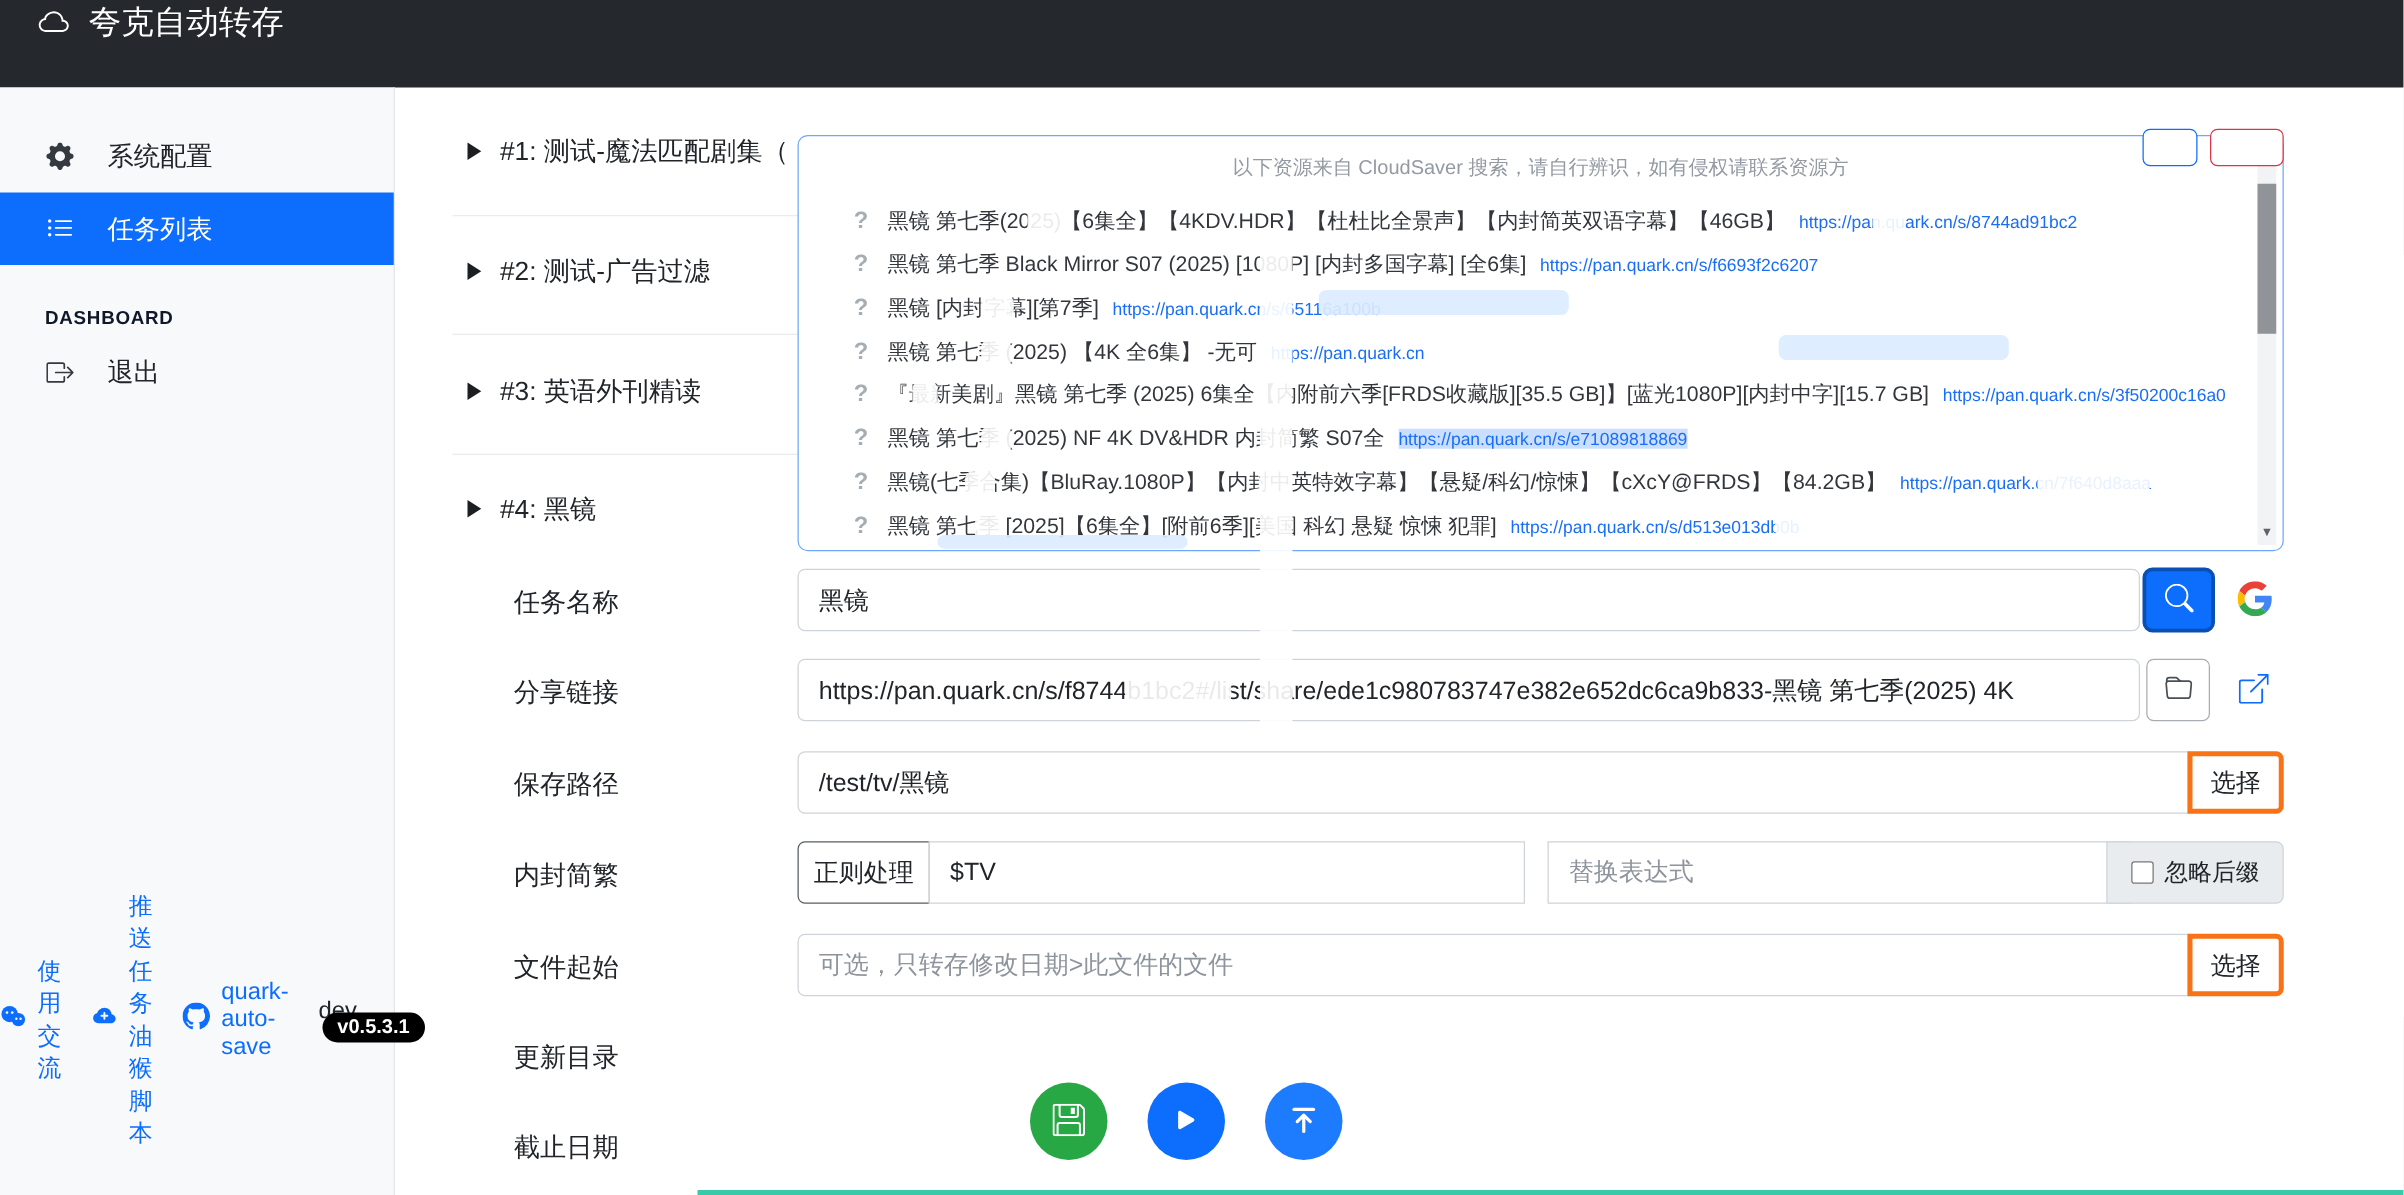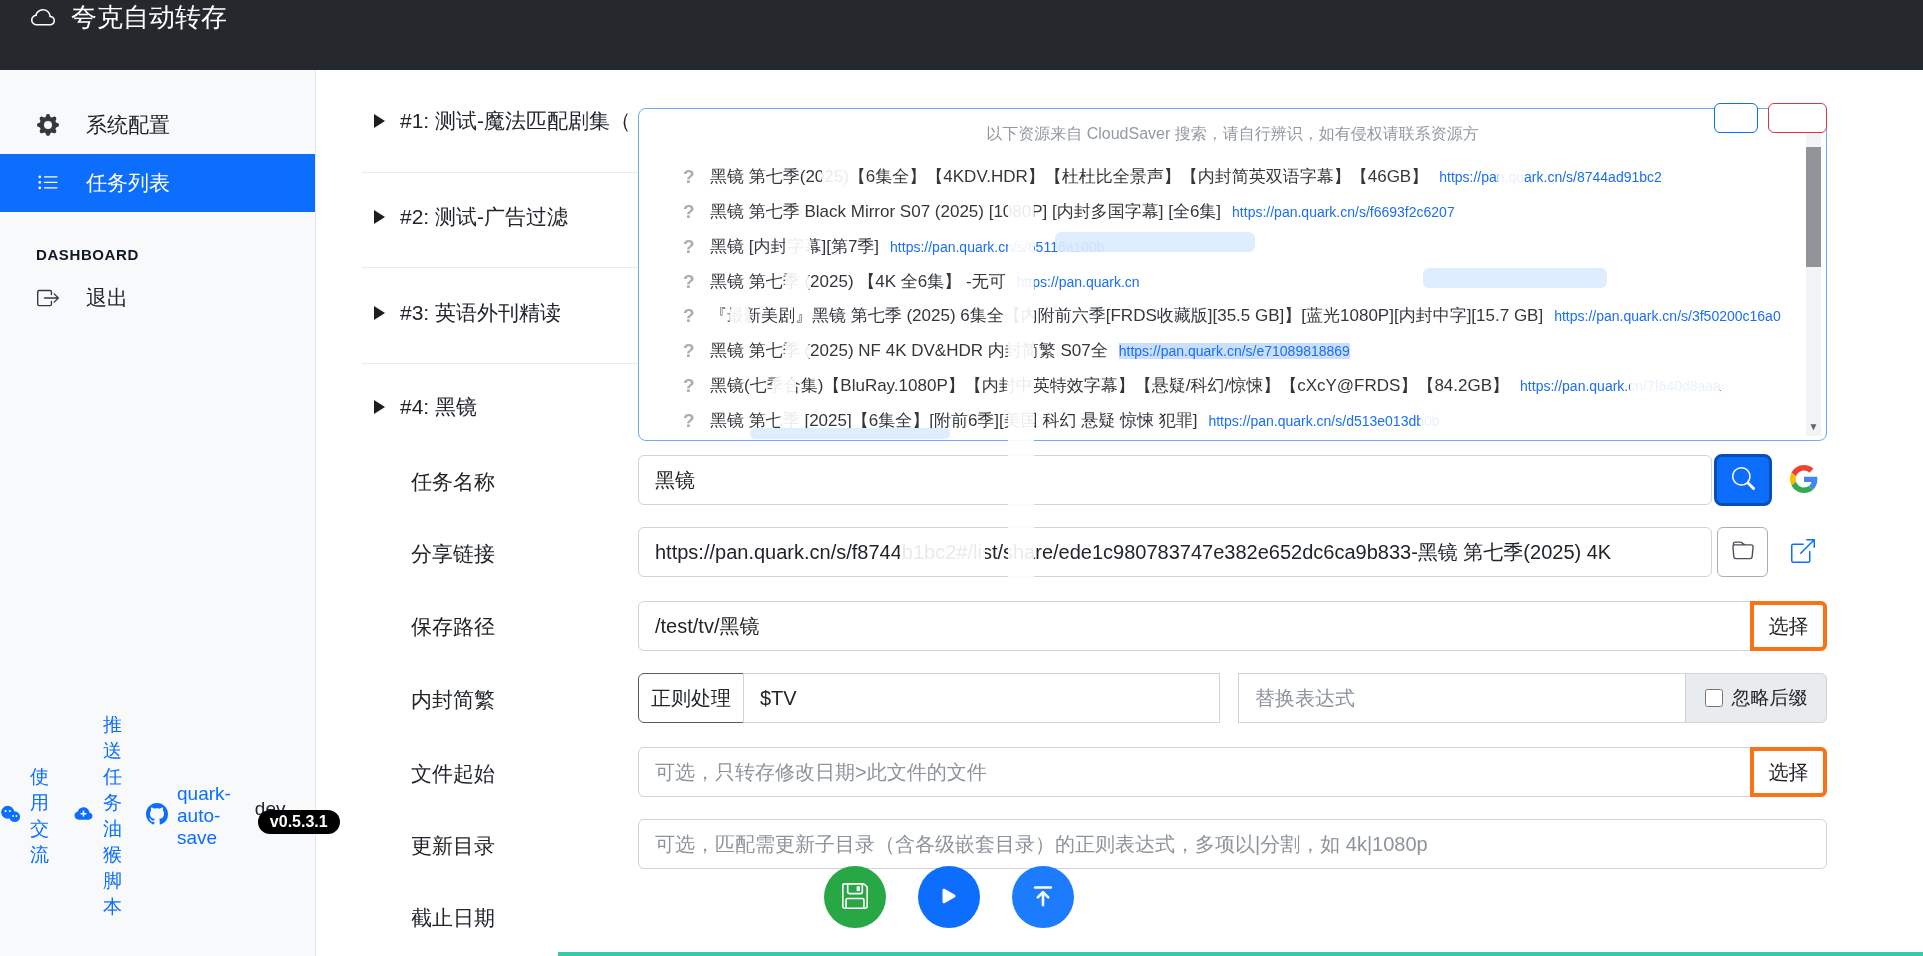--- a/index.html
+++ b/index.html
@@ -277,21 +277,20 @@
   <label class="addon">
     <input type="checkbox" style="">
     <span>忽略后缀</span>
   </label>
 
   <div class="f-label" style="top:760px">文件起始</div>
   <input class="tinput" style="left: 638px; top: 747px; width: 1113px; border-radius: 6px 0px 0px 6px;" placeholder="可选，只转存修改日期&gt;此文件的文件">
   <button class="btn-attached" style="left:1750px;top:747px;width:77px">选择</button>
 
   <div class="f-label" style="top:832px">更新目录</div>
-  <input class="tinput" style="left: 638px; top: 819px; width: 1189px;" placeholder="可选，匹配需更新子目录（含各级嵌套目录）的正则表达式，多项以|分割，如 4k|1080p">
 
   <div class="f-label" style="top:904px">截止日期</div>
 
   <button class="fab fab-save">
     <span>
       <svg width="26" height="26" viewBox="0 0 16 16">
           <path fill="#fff" d="M11 2H9v3h2V2Z"></path>
           <path fill="#fff" d="M1.5 0h11.586a1.5 1.5 0 0 1 1.06.44l1.415 1.414A1.5 1.5 0 0 1 16 2.914V14.5a1.5 1.5 0 0 1-1.5 1.5h-13A1.5 1.5 0 0 1 0 14.5v-13A1.5 1.5 0 0 1 1.5 0ZM1 1.5v13a.5.5 0 0 0 .5.5H2v-4.5A1.5 1.5 0 0 1 3.5 9h9a1.5 1.5 0 0 1 1.5 1.5V15h.5a.5.5 0 0 0 .5-.5V2.914a.5.5 0 0 0-.146-.353l-1.415-1.415A.5.5 0 0 0 13.086 1H13v4.5A1.5 1.5 0 0 1 11.5 7h-7A1.5 1.5 0 0 1 3 5.5V1H1.5a.5.5 0 0 0-.5.5Zm3 4a.5.5 0 0 0 .5.5h7a.5.5 0 0 0 .5-.5V1H4v4.5ZM3 15h10v-4.5a.5.5 0 0 0-.5-.5h-9a.5.5 0 0 0-.5.5V15Z"></path>
         </svg>
     </span>

